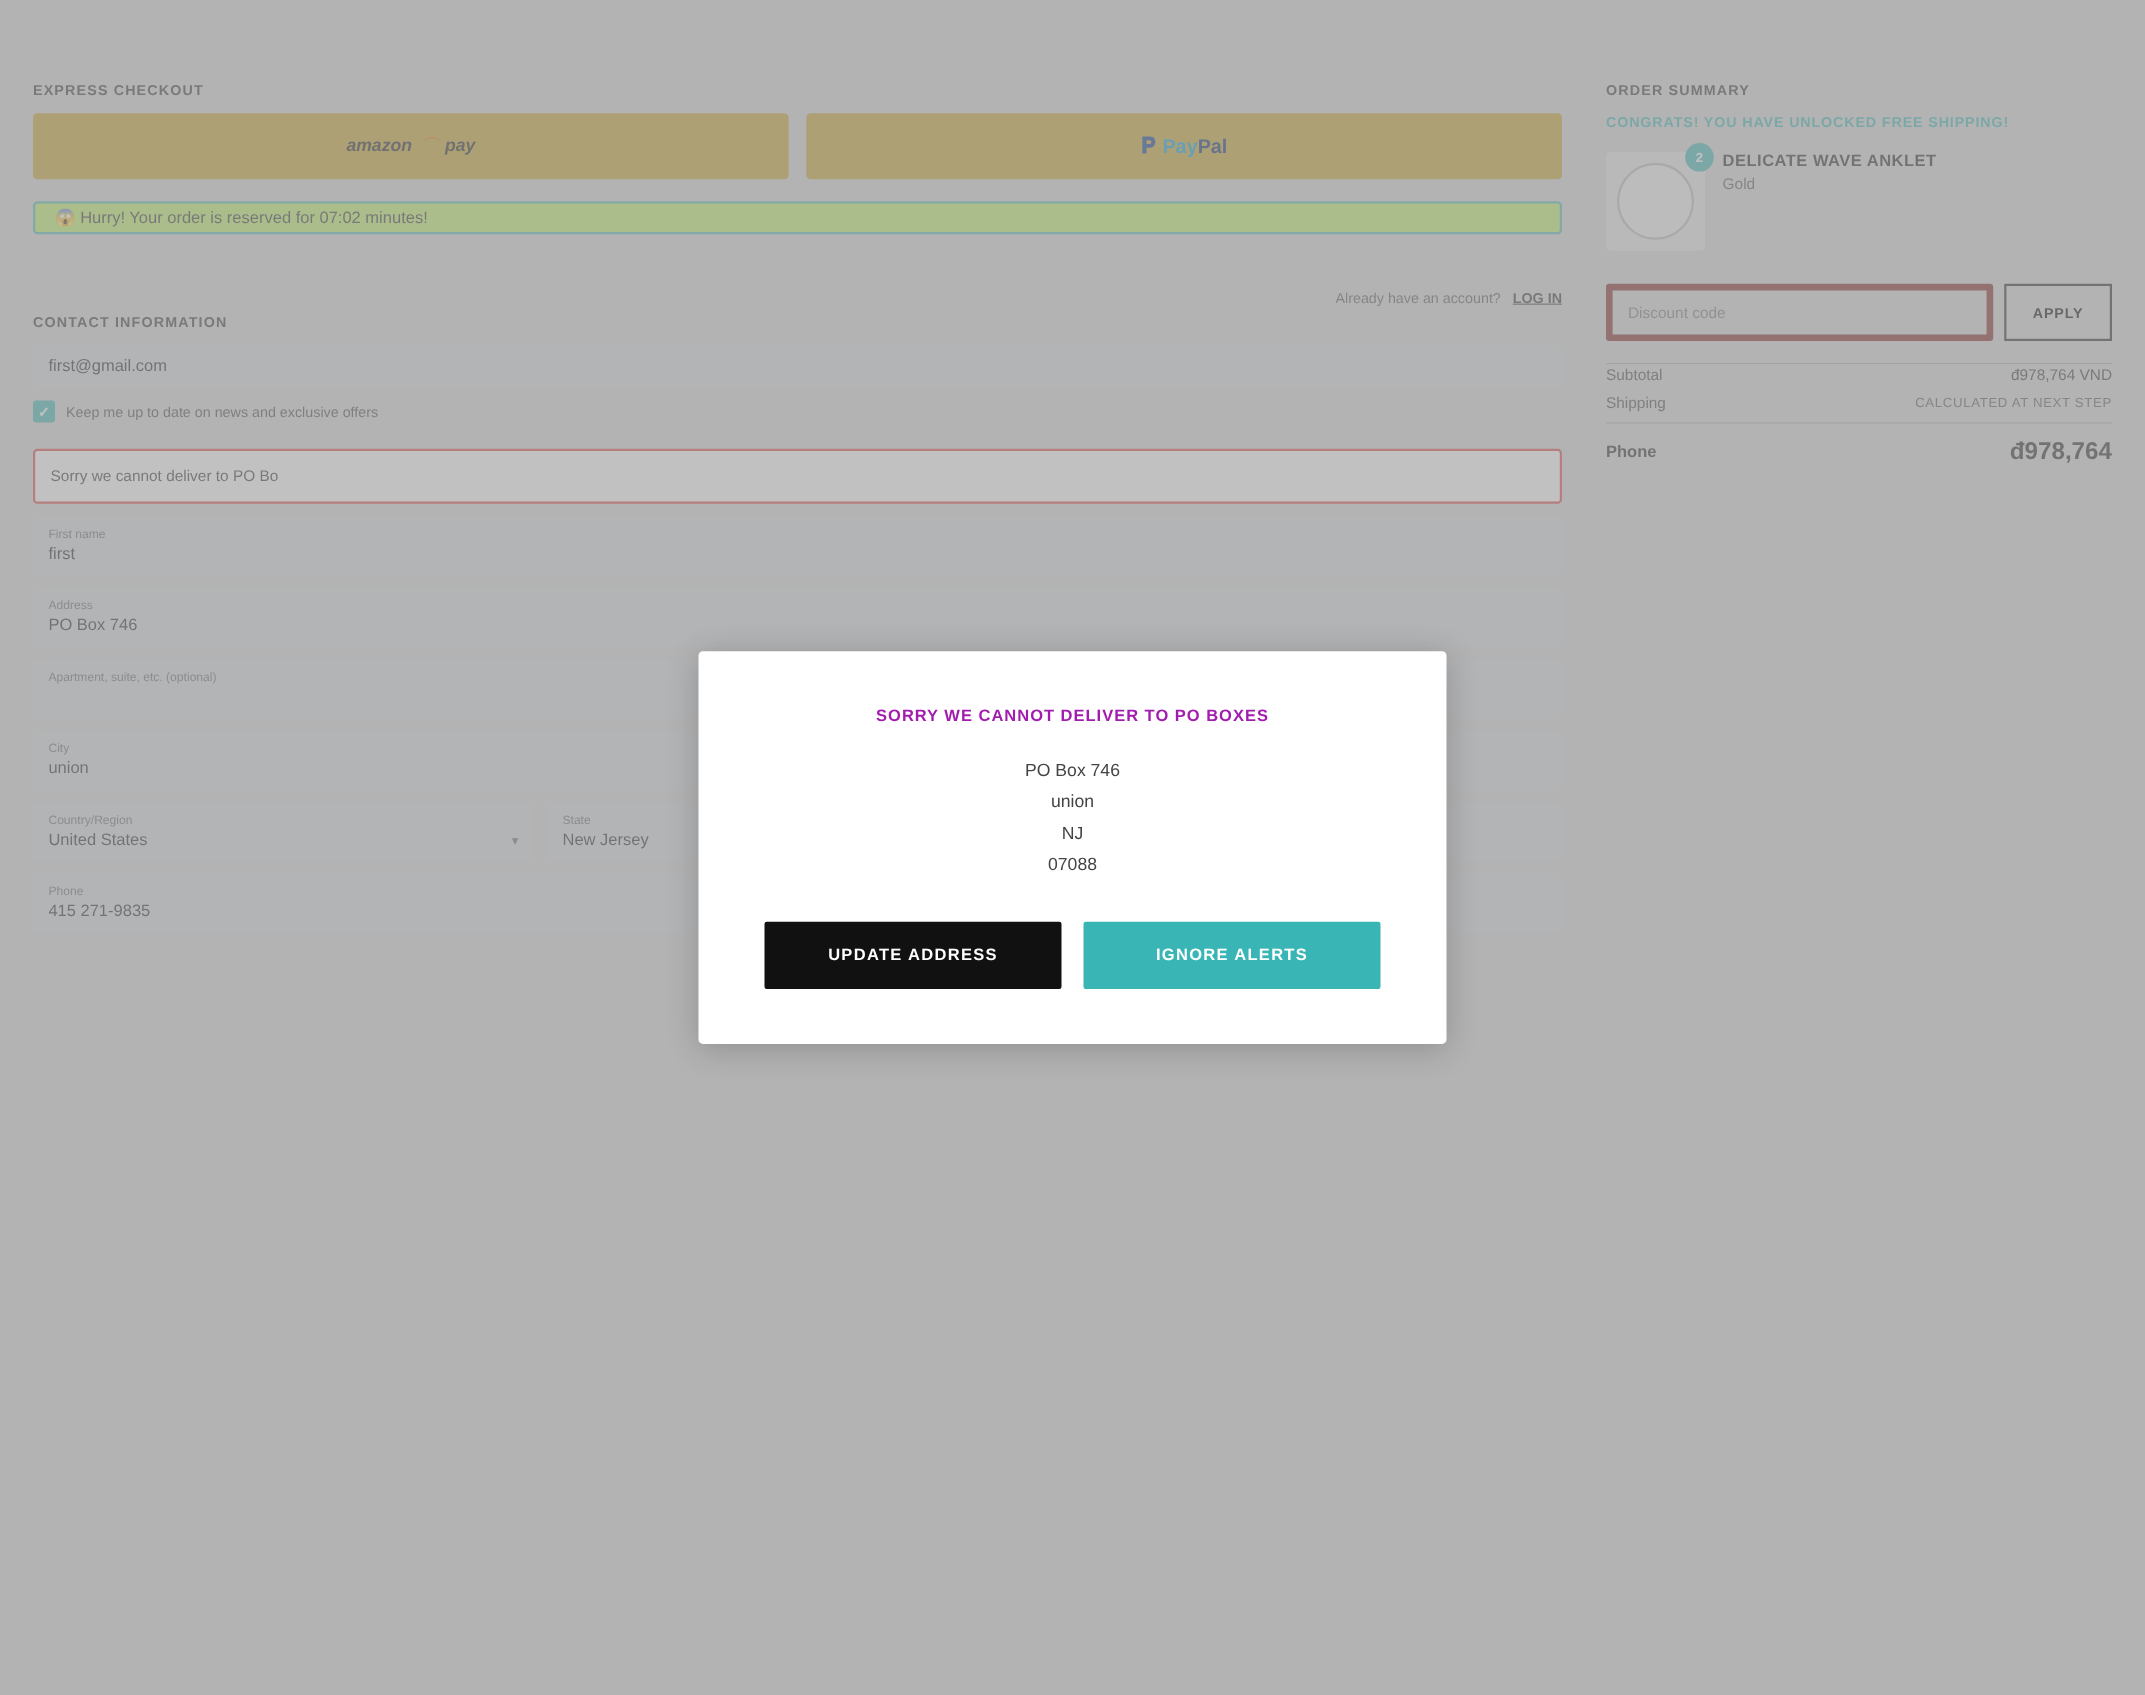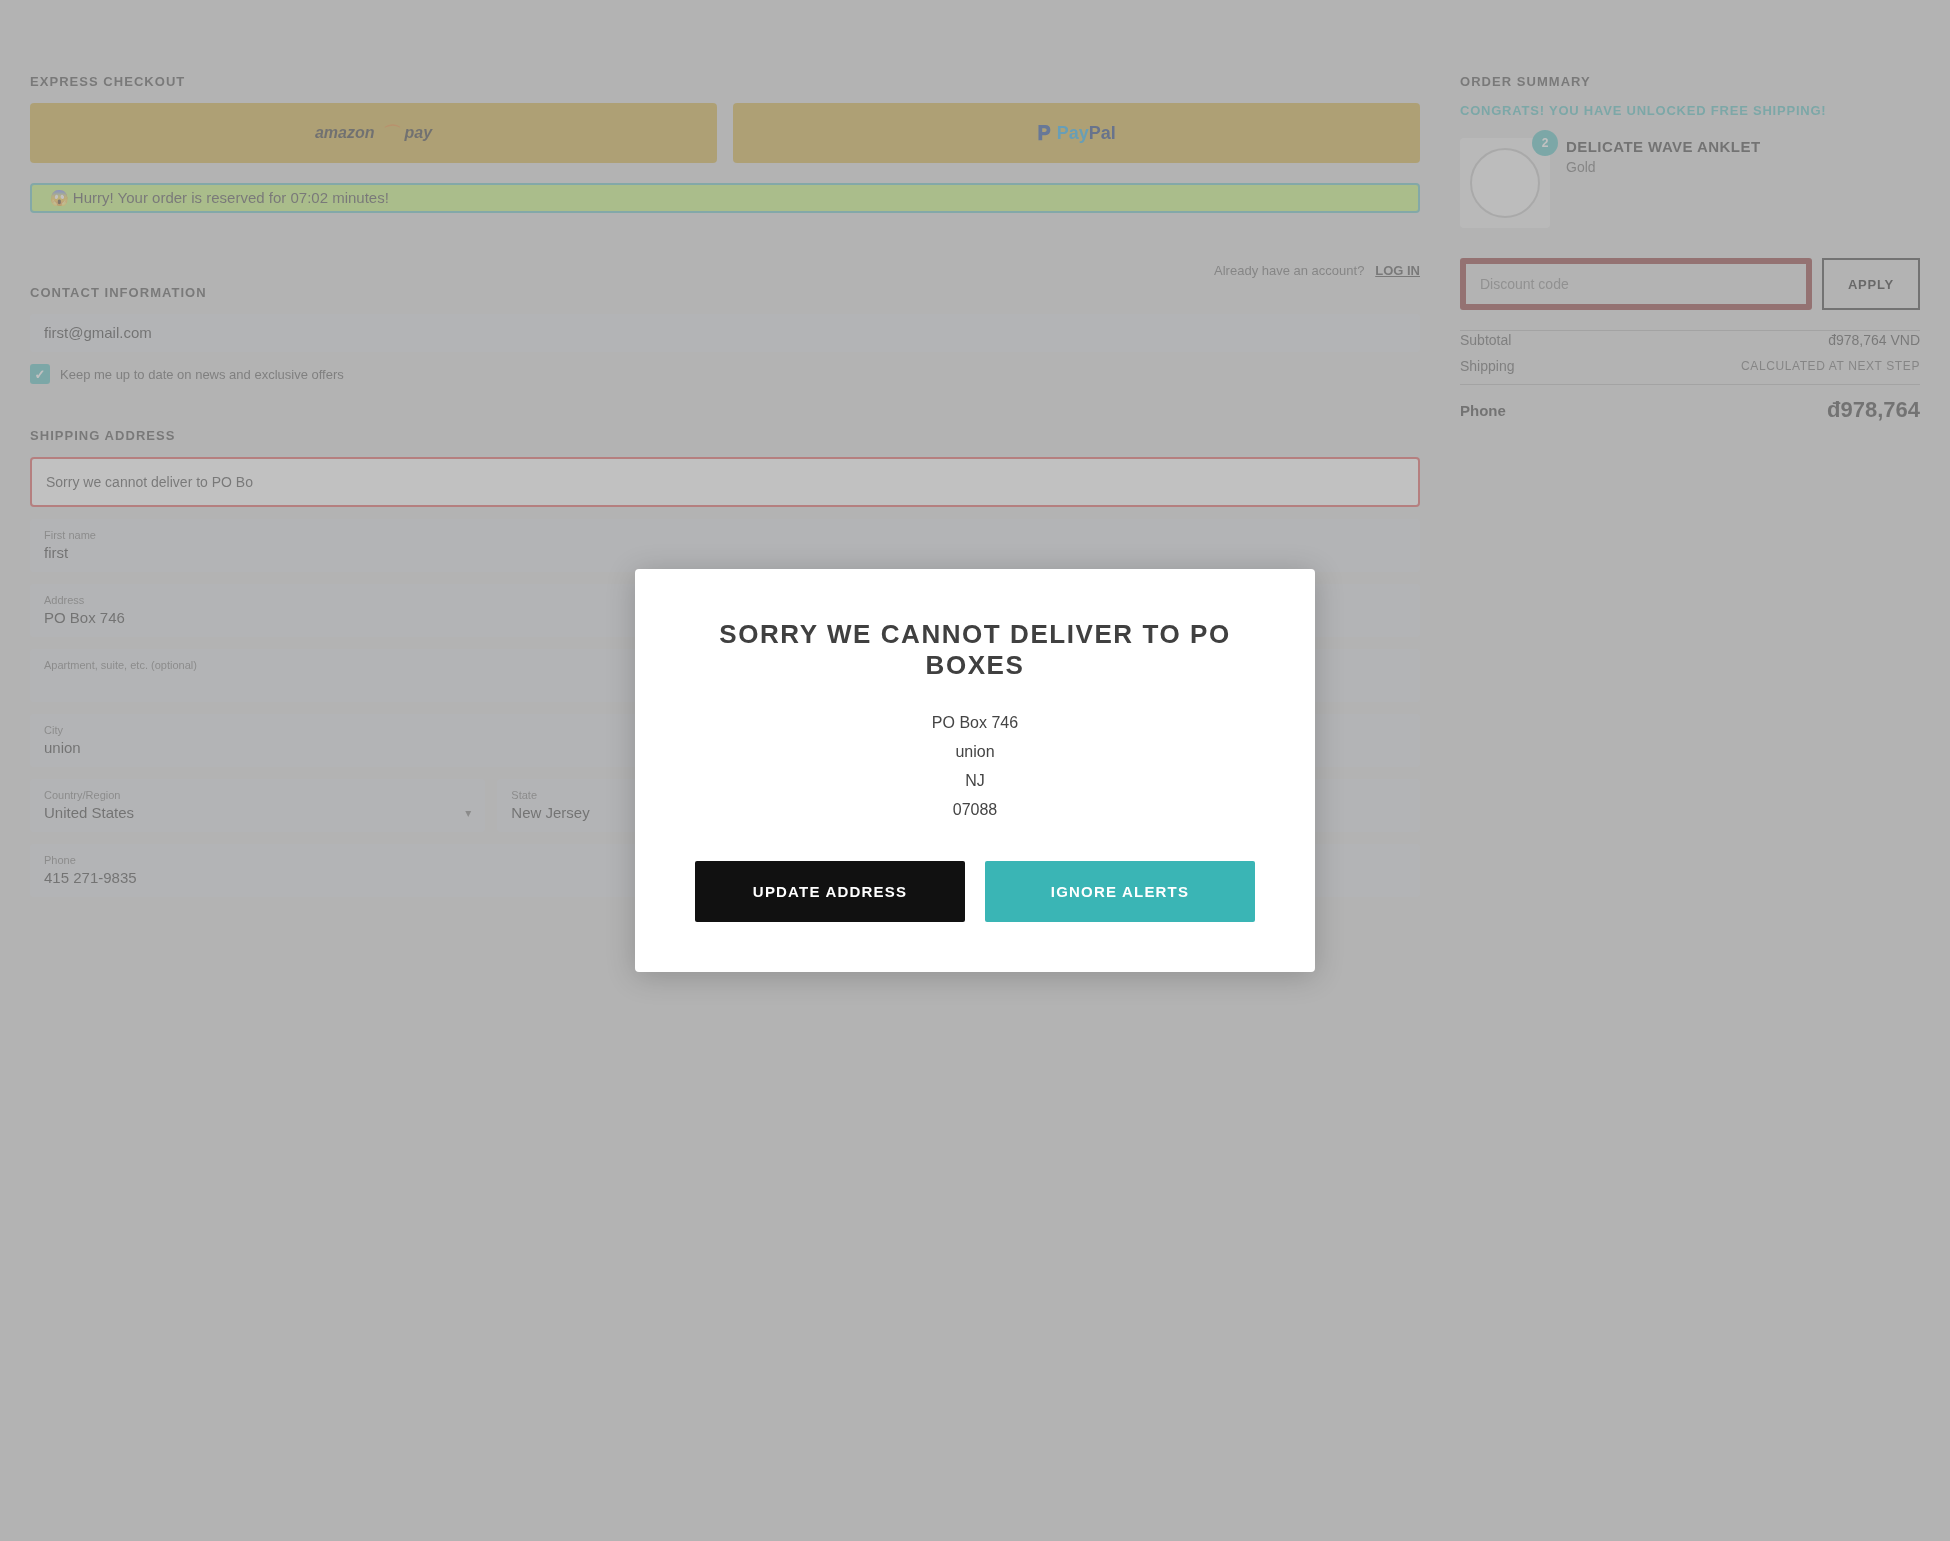--- a/index.html
+++ b/index.html
@@ -412,25 +412,25 @@
     .modal-box {
       background: white;
       border-radius: 4px;
       padding: 50px 60px;
       width: 680px;
       text-align: center;
       box-shadow: 0 4px 30px rgba(0,0,0,0.2);
     }
 
     .modal-title {
-      font-size: 26px;
+      font-size: 15px;
       font-weight: 700;
       letter-spacing: 0.06em;
       text-transform: uppercase;
-      color: #404040;
+      color: #a21caf;
       margin-bottom: 28px;
     }
 
     .modal-address {
       font-size: 16px;
       color: #444;
       line-height: 1.8;
       margin-bottom: 36px;
     }
 
@@ -514,21 +514,20 @@
           <input type="email" value="first@gmail.com" style="">
         </div>
 
         <div class="checkbox-row">
           <div class="checkbox-custom"></div>
           <span class="checkbox-label">Keep me up to date on news and exclusive offers</span>
         </div>
       </div>
 
       <div class="shipping-section">
-        <div class="section-label">SHIPPING ADDRESS</div>
 
         <div class="error-input-group">
           <span class="error-text">Sorry we cannot deliver to PO Bo</span>
         </div>
 
         <div class="input-group">
           <label>First name</label>
           <input type="text" value="first" style="">
         </div>
 

